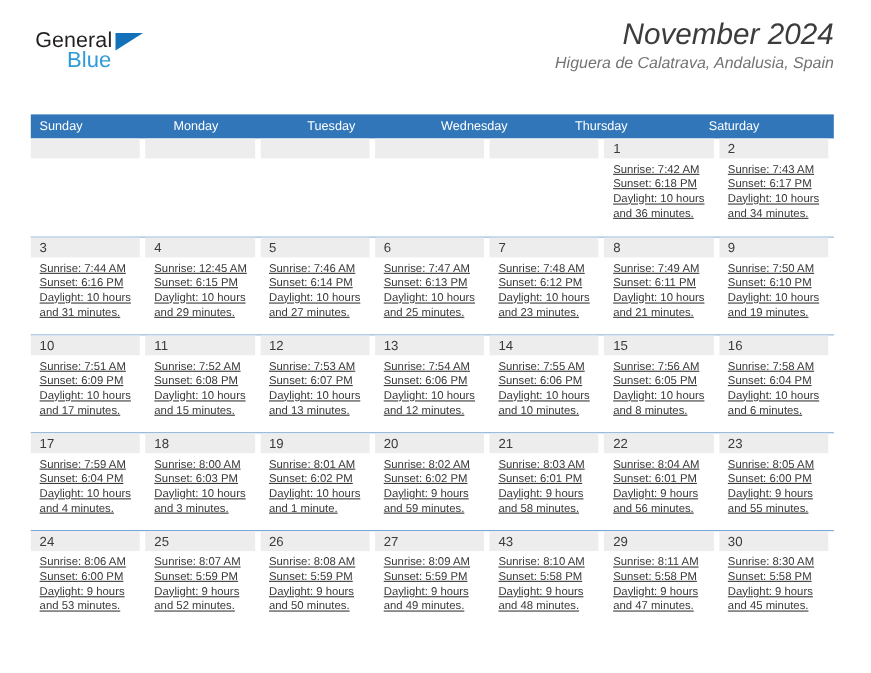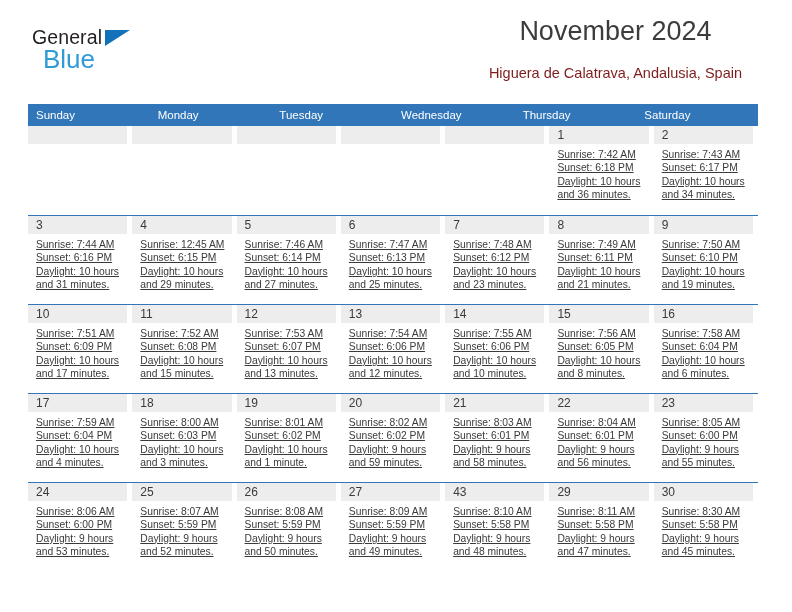--- a/index.html
+++ b/index.html
@@ -50,44 +50,45 @@
     position: absolute;
     left: 73px;
     top: 3.5px;
     width: 0;
     height: 0;
     border-left: 25px solid #1271b8;
     border-bottom: 16px solid transparent;
   }
   .logo-blue {
     position: absolute;
-    left: 11px;
+    left: 29px;
     top: 18px;
-    font-size: 26px;
+    font-size: 20px;
     color: #2e9bd6;
     font-family: "Liberation Sans", sans-serif;
   }
 
   .titles {
     position: absolute;
-    right: 16px;
+    right: 0;
     top: 16px;
-    text-align: center;
+    text-align: right;
+    font-style: italic;
   }
   .cal-title {
     font-size: 27px;
     font-weight: normal;
     color: #3c3c3c;
     line-height: 1.15;
     white-space: nowrap;
   }
   .cal-subtitle {
-    margin-top: 18px;
+    margin-top: 3px;
     font-size: 14.5px;
-    color: #7f1d1d;
+    color: #737373;
     line-height: 1.2;
     white-space: nowrap;
   }
 
   
   .calendar {
     position: absolute;
     left: 28px;
     top: 104px;
     width: 730px;

